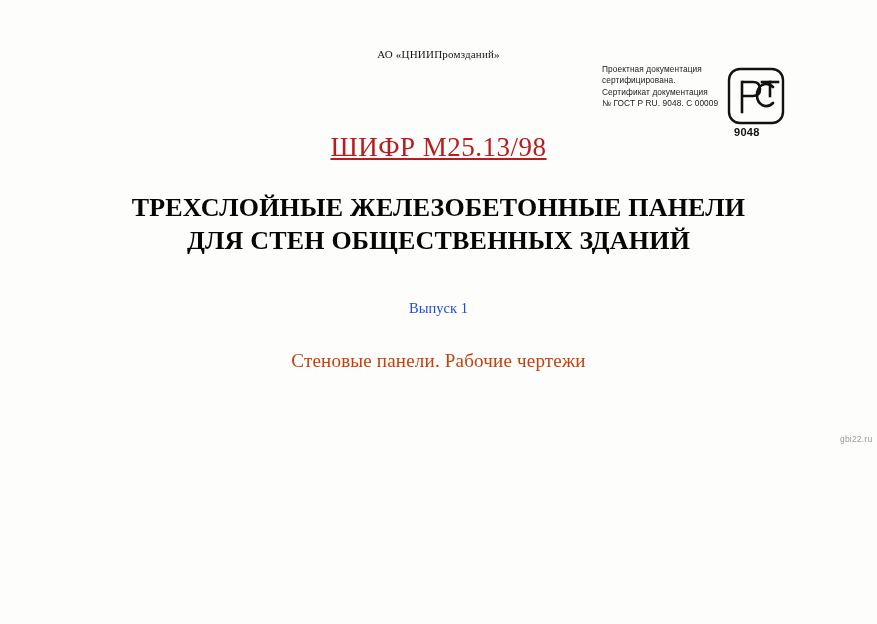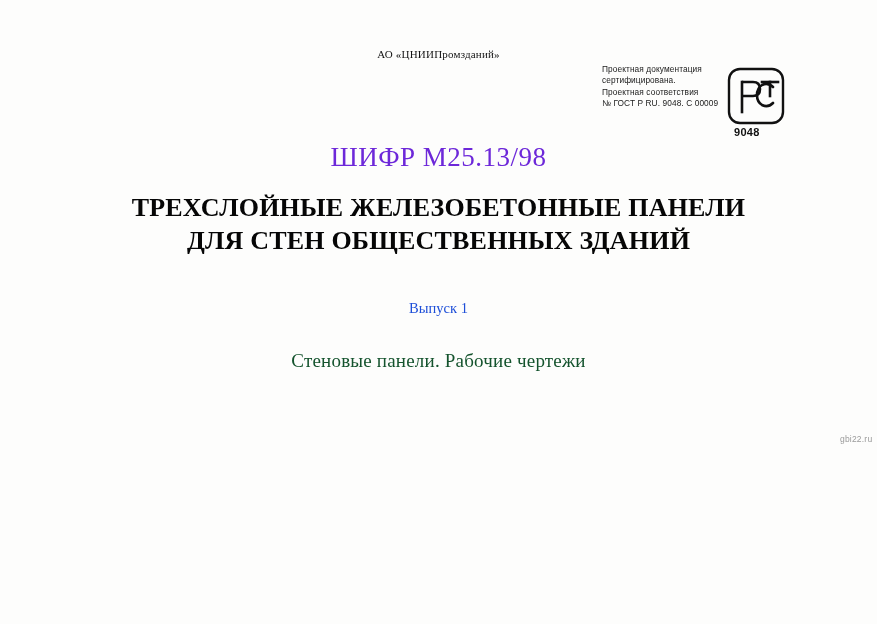--- a/index.html
+++ b/index.html
@@ -70,28 +70,29 @@
     font-family: "Liberation Sans", sans-serif;
     font-size: 11px;
     font-weight: bold;
     color: #111;
     letter-spacing: 0.3px;
   }
 
   
   .cipher {
     position: absolute;
-    top: 142px;
+    top: 132px;
     left: 0;
     width: 100%;
     text-align: center;
     font-family: "Liberation Serif", serif;
     font-size: 27px;
     letter-spacing: 0.5px;
-    color: #6d28d9;
+    color: #b91c1c;
+    text-decoration: underline;
   }
 
   
   .main-title {
     position: absolute;
     top: 192px;
     left: 0;
     width: 100%;
     text-align: center;
     font-family: "Liberation Serif", serif;
@@ -120,21 +121,21 @@
   
   .subtitle {
     position: absolute;
     top: 350px;
     left: 0;
     width: 100%;
     text-align: center;
     font-family: "Liberation Serif", serif;
     font-size: 19px;
     letter-spacing: 0.2px;
-    color: #14532d;
+    color: #c2410c;
   }
 
   
   .watermark {
     position: absolute;
     top: 434px;
     left: 840px;
     font-family: Liberation Sans, sans-serif;
     font-size: 8.5px;
     color: #9a9a9a;
@@ -144,21 +145,21 @@
 </head>
 <body>
 
 <div class="page">
 
   <div class="org-line">АО «ЦНИИПромзданий»</div>
 
   <div class="cert-block">
     <div>Проектная документация</div>
     <div>сертифицирована.</div>
-    <div>Проектная соответствия</div>
+    <div>Сертификат документация</div>
     <div>№ ГОСТ Р RU. 9048. С 00009</div>
   </div>
 
   <div class="rst-mark">
     <svg width="64" height="80" viewBox="0 0 64 80" xmlns="http://www.w3.org/2000/svg">
 
       <rect x="3" y="3" width="54" height="54" rx="11" ry="11" fill="none" stroke="#111111" stroke-width="2.4"></rect>
 
       <path d="M16 16 L16 46" fill="none" stroke="#111111" stroke-width="2.6" stroke-linecap="square"></path>
       <path d="M16 16 L27 16 Q34 16 34 23 Q34 30 27 30 L16 30" fill="none" stroke="#111111" stroke-width="2.6" stroke-linejoin="round"></path>

